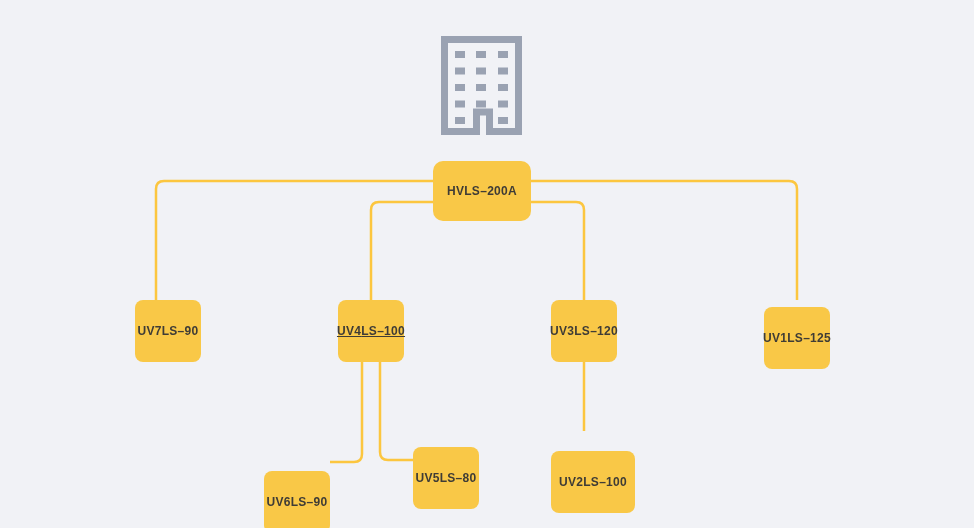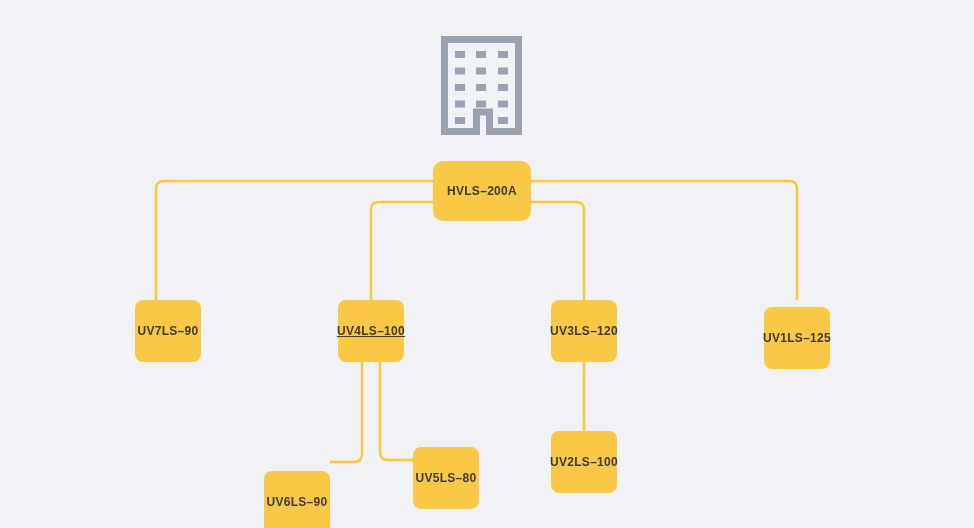--- a/index.html
+++ b/index.html
@@ -46,21 +46,21 @@
     box-sizing: border-box;
   }
   .node .title, .node .subtitle { white-space: nowrap; }
   #node-hv  { left: 433px; top: 161px; width:  98px; height: 60px; border-radius: 10px; }
   #node-uv7 { left: 135px; top: 300px; width: 66px; height: 62px; }
   #node-uv4 { left: 338px; top: 300px; width: 66px; height: 62px; text-decoration: underline; }
   #node-uv3 { left: 551px; top: 300px; width: 66px; height: 62px; }
   #node-uv1 { left: 764px; top: 300px; width: 66px; height: 62px; margin-top: 7px; }
   #node-uv6 { left: 264px; top: 431px; width: 66px; height: 62px; margin-top: 40px; }
   #node-uv5 { left: 413px; top: 431px; width: 66px; height: 62px; margin-top: 16px; }
-  #node-uv2 { left: 551px; top: 431px; width: 66px; height: 62px; text-align: center; }
+  #node-uv2 { left: 551px; top: 451px; width: 84px; height: 62px; text-align: center; }
 </style>
 </head>
 <body>
 
 <div class="stage">
 
   <svg class="connectors" viewBox="0 0 974 528" xmlns="http://www.w3.org/2000/svg">
     <g fill="none" stroke="#FCC63F" stroke-width="2.5">
       <path d="M433 181 H164 Q156 181 156 189 V300"></path>
       <path d="M433 202 H379 Q371 202 371 210 V300"></path>

